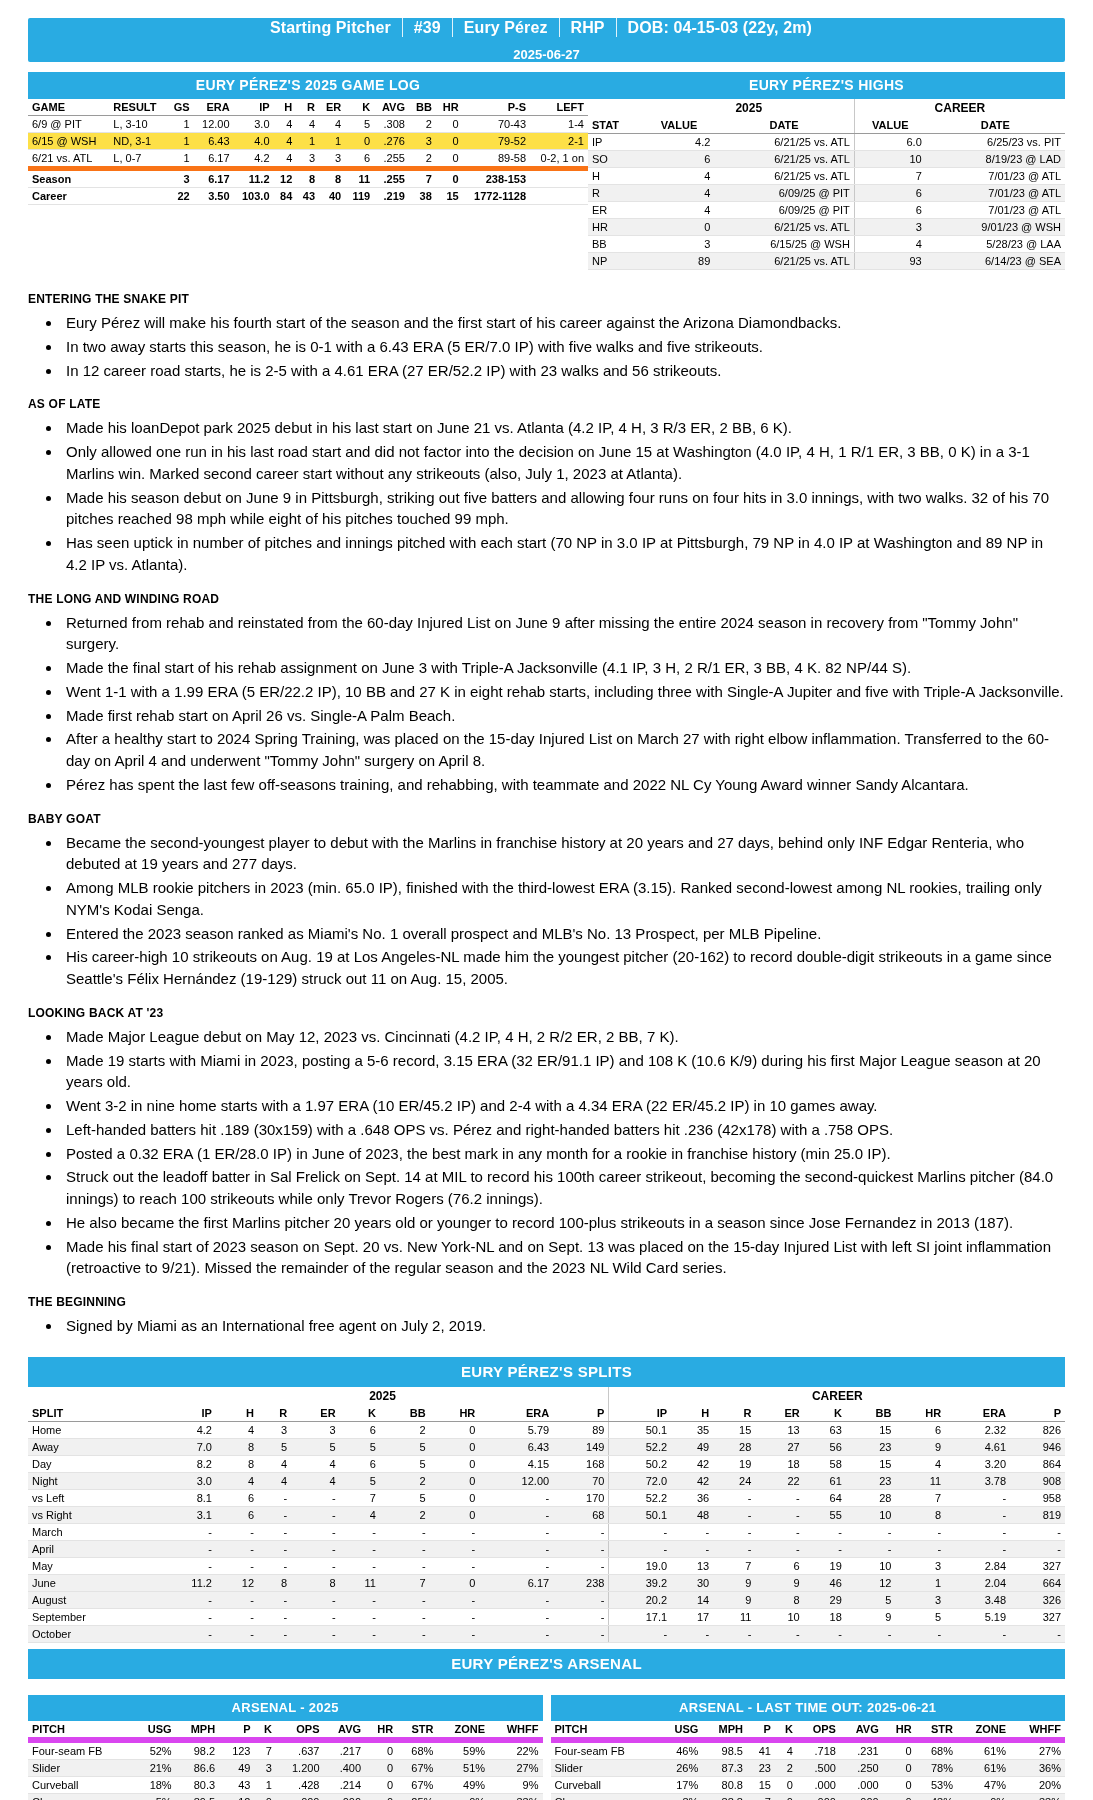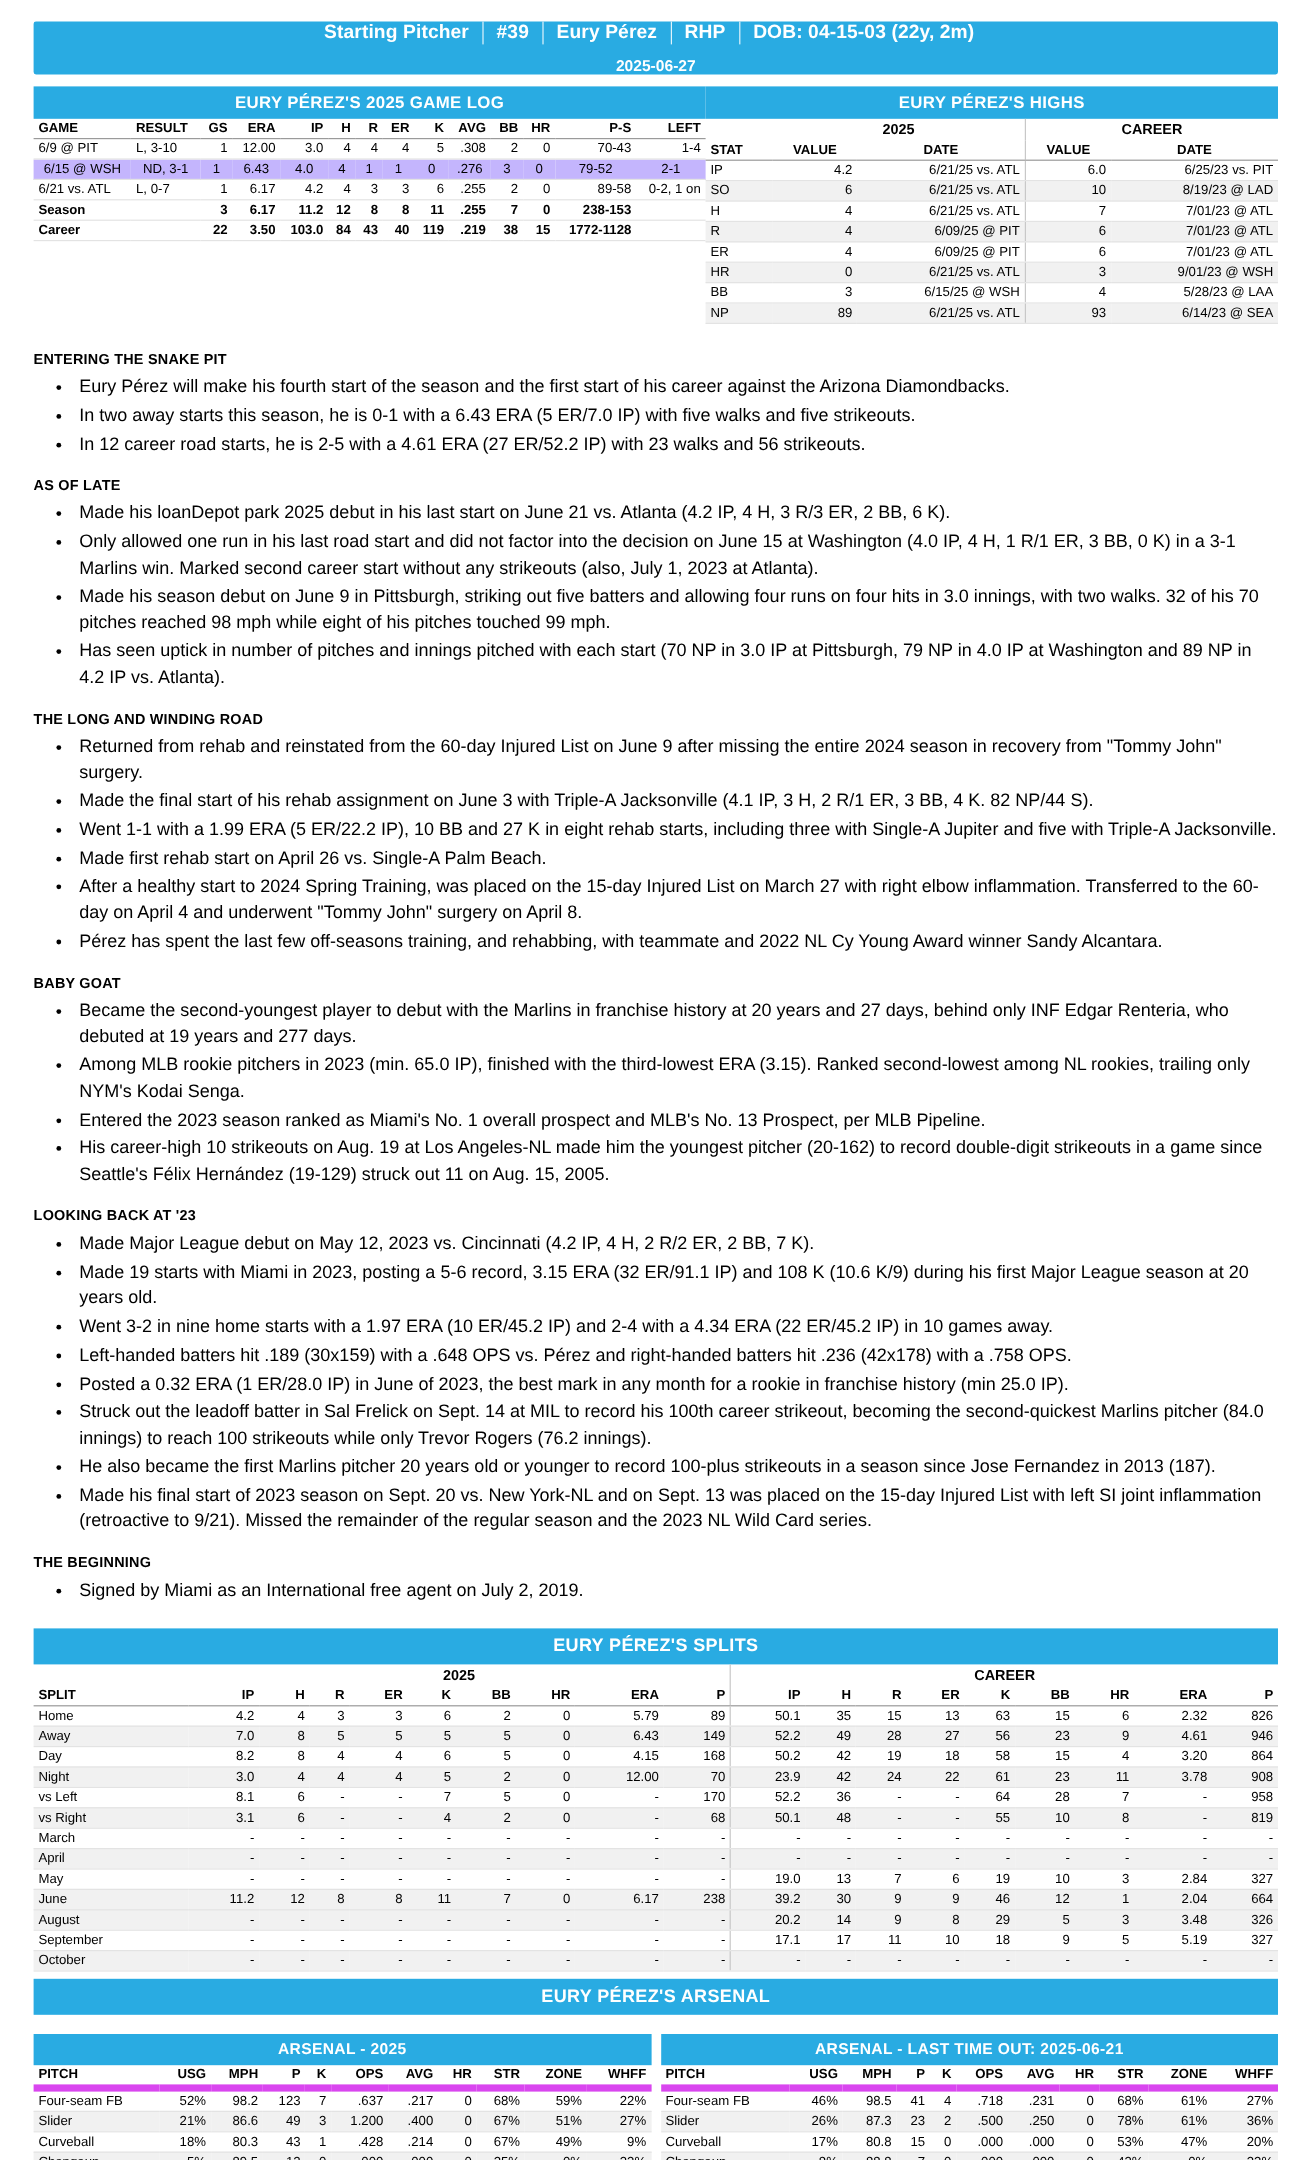--- a/index.html
+++ b/index.html
@@ -73,23 +73,23 @@
   }
   thead th {
     font-weight: bold;
     font-size: 11px;
     border-bottom: 1px solid #9a9a9a;
     color: #000;
   }
   .gamelog thead th { text-align: right; }
   .gamelog thead th.l, .gamelog td.l { text-align: left; }
   .gamelog td { text-align: right; border-bottom: 1px solid #e3e3e3; }
-  .gamelog tr.alt td { background: #c4b5fd; text-align: center; }
+  .gamelog tr.alt td { background: #fde047; }
   .gamelog tr.tot td { font-weight: bold; border-top: 1px solid #9a9a9a; }
-  .gamelog tr.tot.first td { border-top: 1px solid #f97316; }
+  .gamelog tr.tot.first td { border-top: 5px solid #f97316; }
 
   
   .highs { font-size: 11px; }
   .highs .grp th {
     text-align: center;
     font-weight: bold;
     border-bottom: none;
     font-size: 12px;
   }
   .highs .grp th.blank { border: none; }
@@ -507,21 +507,21 @@
             <td class="l">Night</td>
             <td>3.0</td>
             <td>4</td>
             <td>4</td>
             <td>4</td>
             <td>5</td>
             <td>2</td>
             <td>0</td>
             <td>12.00</td>
             <td>70</td>
-            <td class=" sep-col">23.9</td>
+            <td class=" sep-col">72.0</td>
             <td>42</td>
             <td>24</td>
             <td>22</td>
             <td>61</td>
             <td>23</td>
             <td>11</td>
             <td>3.78</td>
             <td>908</td>
           </tr>
           <tr>

